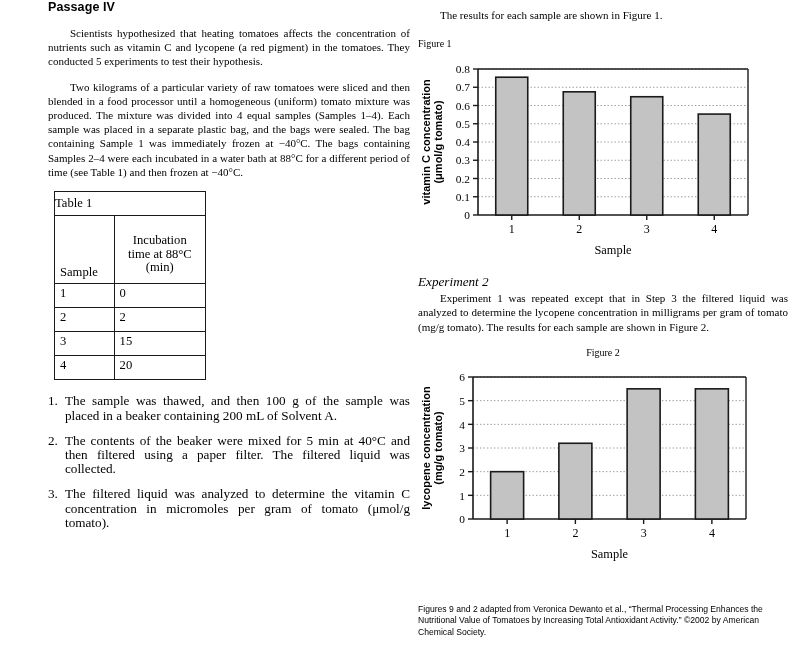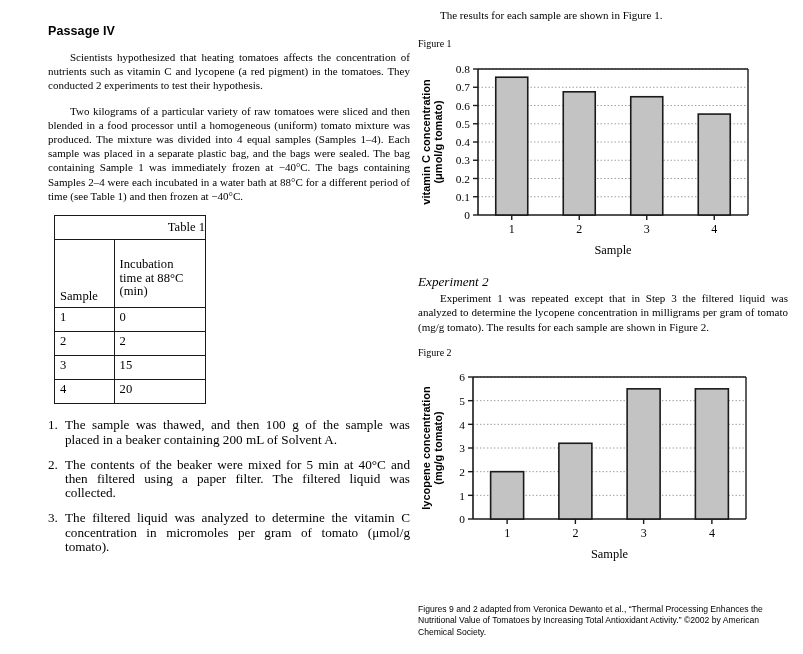--- a/index.html
+++ b/index.html
@@ -4,21 +4,21 @@
 <style>
   html,body{margin:0;padding:0;}
   body{
     width:803px;height:654px;background:#ffffff;
     font-family:"Liberation Serif", serif;
     color:#000;overflow:hidden;position:relative;
   }
   .page{position:absolute;inset:0;}
 
   
-  .col-left{position:absolute;left:48px;top:24px;width:362px;}
+  .col-left{position:absolute;left:48px;top:0;width:362px;}
   .col-right{position:absolute;left:418px;top:8px;width:370px;}
 
   
   .passage-title{
     font-family:"Liberation Sans", sans-serif;
     font-weight:bold;font-size:12.5px;margin:0 0 12px 0;letter-spacing:.1px;
   }
   p.body{
     font-size:11px;line-height:14.2px;margin:0 0 11px 0;
     text-align:justify;text-justify:inter-word;
@@ -41,26 +41,26 @@
   
   .tbl-wrap{margin:12px 0 14px 6px;width:152px;}
   table.t1{
     border-collapse:collapse;width:152px;
     font-size:12.6px;
   }
   table.t1 td{
     border:1px solid #1a1a1a;padding:3px 5px;vertical-align:top;
     line-height:13.4px;
   }
-  table.t1 td.title{text-align:right;padding:5px 0 5px 0;border-bottom:1px solid #1a1a1a;}
+  table.t1 td.title{text-align:left;padding:5px 0 5px 0;border-bottom:1px solid #1a1a1a;}
   table.t1 td.hdr-sample{
     text-align:left;vertical-align:bottom;height:46px;padding-bottom:4px;
   }
   table.t1 td.hdr-inc{
-    vertical-align:top;height:46px;padding-top:18px;
+    text-align:center;vertical-align:top;height:46px;padding-top:18px;
   }
   table.t1 td.cell{height:17px;}
 
   
   .chart-box{position:relative;}
   .chart-svg{display:block;}
 
   .credit{
     position:absolute;left:418px;top:604px;width:372px;
     font-family:"Liberation Sans", sans-serif;
@@ -69,21 +69,21 @@
 </style>
 </head>
 <body>
 
 <div class="page">
 
   <div class="col-left">
 
     <div class="passage-title">Passage IV</div>
 
-    <p class="body indent">Scientists hypothesized that heating tomatoes affects the concentration of nutrients such as vitamin C and lycopene (a red pigment) in the tomatoes. They conducted 2 experiments to test their hypothesis.</p>
+    <p class="body indent">Scientists hypothesized that heating tomatoes affects the concentration of nutrients such as vitamin C and lycopene (a red pigment) in the tomatoes. They conducted 5 experiments to test their hypothesis.</p>
 
 
     <p class="body indent">Two kilograms of a particular variety of raw tomatoes were sliced and then blended in a food processor until a homogeneous (uniform) tomato mixture was produced. The mixture was divided into 4 equal samples (Samples 1–4). Each sample was placed in a separate plastic bag, and the bags were sealed. The bag containing Sample 1 was immediately frozen at −40°C. The bags containing Samples 2–4 were each incubated in a water bath at 88°C for a different period of time (see Table 1) and then frozen at −40°C.</p>
 
     <div class="tbl-wrap">
       <table class="t1">
         <tbody>
           <tr>
             <td class="title" colspan="2">Table 1</td>
           </tr>
@@ -186,21 +186,21 @@
           <text x="195" y="199" text-anchor="middle" font-family="&quot;Liberation Serif&quot;, serif" font-size="12.4" fill="#000000">Sample</text>
           <text x="0" y="0" text-anchor="middle" font-family="&quot;Liberation Sans&quot;, sans-serif" font-size="11" font-weight="bold" fill="#000000" transform="translate(12,87) rotate(-90)">vitamin C concentration</text>
           <text x="0" y="0" text-anchor="middle" font-family="&quot;Liberation Sans&quot;, sans-serif" font-size="11" font-weight="bold" fill="#000000" transform="translate(24,87) rotate(-90)">(μmol/g tomato)</text>
         </svg>
     </div>
 
     <div class="exp-head" style="margin-top:14px;">Experiment 2</div>
 
     <p class="body indent">Experiment 1 was repeated except that in Step 3 the filtered liquid was analyzed to determine the lycopene concentration in milligrams per gram of tomato (mg/g tomato). The results for each sample are shown in Figure 2.</p>
 
-    <div class="fig-label" style="margin-top:10px;">Figure 2</div>
+    <div class="fig-label" style="margin-top:10px;text-align:center;">Figure 2</div>
 
     <div class="chart-box">
       <svg class="chart-svg" id="svg-fig2" width="370" height="200" viewBox="0 0 370 200">
           <line x1="55" x2="328" y1="131.33333333333334" y2="131.33333333333334" stroke="#9a9a9a" stroke-width="1" stroke-dasharray="1.4,2.1"></line>
           <line x1="55" x2="328" y1="107.66666666666667" y2="107.66666666666667" stroke="#9a9a9a" stroke-width="1" stroke-dasharray="1.4,2.1"></line>
           <line x1="55" x2="328" y1="84" y2="84" stroke="#9a9a9a" stroke-width="1" stroke-dasharray="1.4,2.1"></line>
           <line x1="55" x2="328" y1="60.33333333333334" y2="60.33333333333334" stroke="#9a9a9a" stroke-width="1" stroke-dasharray="1.4,2.1"></line>
           <line x1="55" x2="328" y1="36.66666666666666" y2="36.66666666666666" stroke="#9a9a9a" stroke-width="1" stroke-dasharray="1.4,2.1"></line>
           <line x1="55" x2="328" y1="13" y2="13" stroke="#9a9a9a" stroke-width="1" stroke-dasharray="1.4,2.1"></line>
           <line x1="55" x2="328" y1="13" y2="13" stroke="#1a1a1a" stroke-width="1.4"></line>

